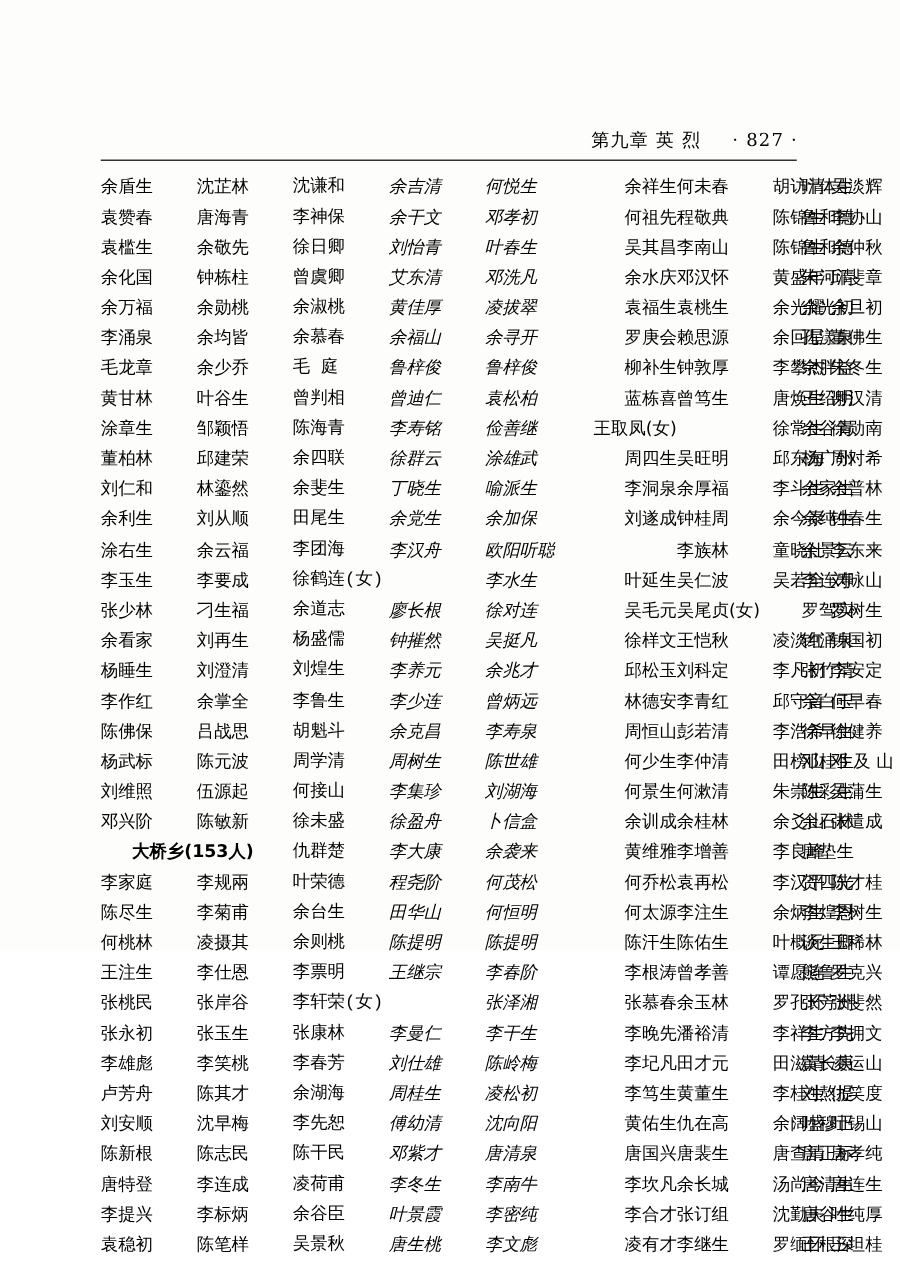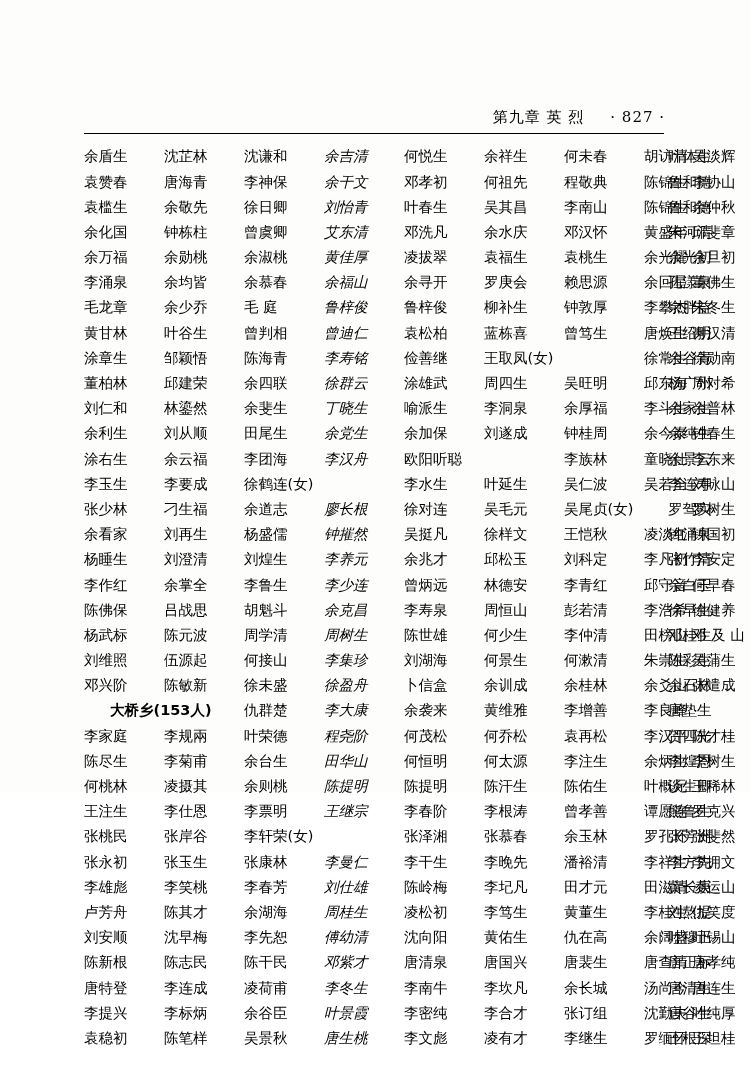--- a/index.html
+++ b/index.html
@@ -61,24 +61,24 @@
     line-height: 1.0;
     padding: 0;
     height: 25.2px;
     vertical-align: middle;
     white-space: nowrap;
     color: #000;
     letter-spacing: 0px;
   }
   td.c0 { width: 80px; }
   td.c1 { width: 80px; }
-  td.c2 { width: 80px; }
+  td.c2 { width: 80px; font-family: Liberation Mono, monospace; }
   td.c3 { width: 80px; font-style: italic; }
-  td.c4 { width: 80px; }
-  td.c5 { width: 80px; }
+  td.c4 { width: 80px; font-style: italic; }
+  td.c5 { width: 80px; text-align: right; }
   td.c6 { width: 80px; }
   td.c7 { width: 24px; }
   .sect {
     font-size: 16.5px;
     font-weight: bold;
     letter-spacing: 1px;
   }
   .indent-sect { padding-left: 26px !important; margin-top: 12px; }
 </style>
 </head>

